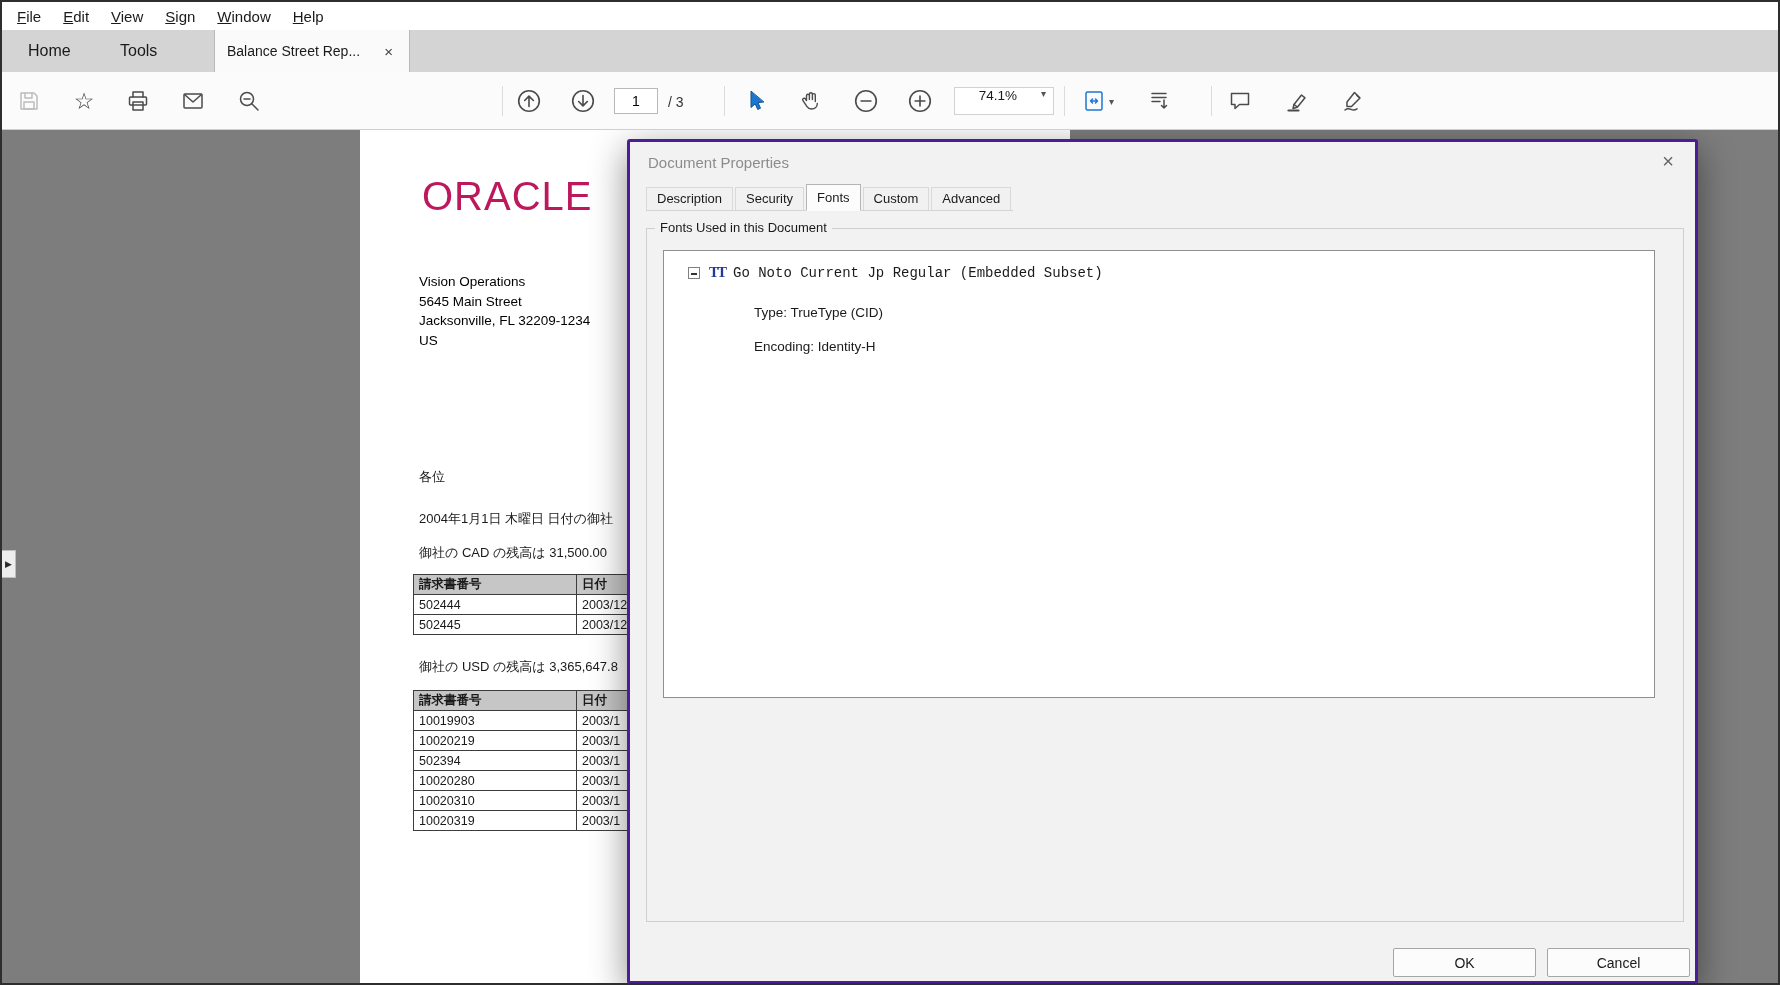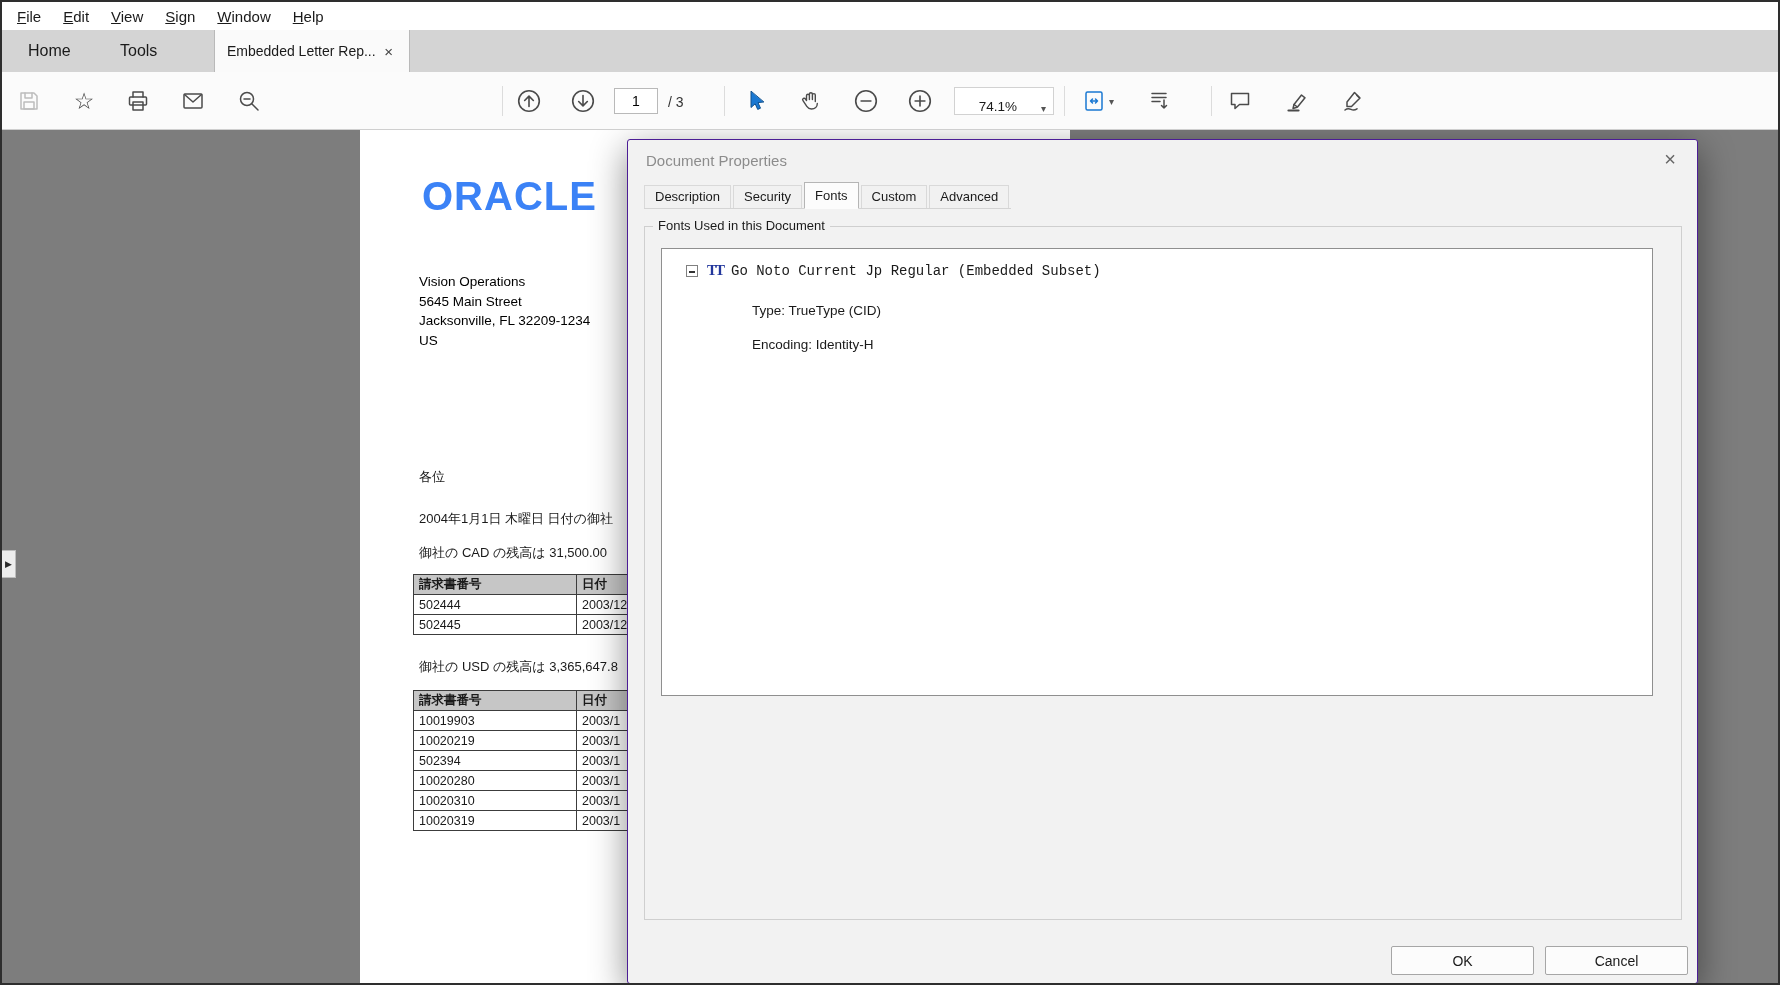--- a/index.html
+++ b/index.html
@@ -31,44 +31,44 @@
     align-items:center;justify-content:center;cursor:default;}
   .tbtn svg{stroke:#4b4b4b;fill:none;stroke-width:1.5;stroke-linecap:round;stroke-linejoin:round;}
   .tbtn.disabled svg{stroke:#bdbdbd;}
   .tsep{position:absolute;top:14px;width:1px;height:30px;background:#dcdcdc;}
   .star-glyph{font-size:23px;color:#3f3f3f;line-height:1;}
   .page-input{position:absolute;left:612px;top:16px;width:44px;height:26px;
     border:1px solid #b9b9b9;background:#fff;text-align:center;font-size:14px;
     font-family:"Liberation Sans",sans-serif;}
   .page-count{position:absolute;left:666px;top:22px;font-size:14px;color:#333;}
   .zoom-combo{position:absolute;left:952px;top:15px;width:100px;height:28px;
-    border:1px solid #d2d2d2;background:#fff;display:flex;align-items:flex-end;}
+    border:1px solid #d2d2d2;background:#fff;display:flex;align-items:flex-start;}
   .zoom-combo .zval{flex:1;text-align:center;font-size:13.5px;}
   .zoom-combo .caret{font-size:10px;color:#555;padding-right:7px;}
   .fitbtn{width:48px;}
   .fitbtn .caret{font-size:10px;color:#555;margin-left:3px;}
   
   .doc-area{position:absolute;left:0;top:128px;right:0;bottom:0;background:#7d7d7d;overflow:hidden;}
   .panel-toggle{position:absolute;left:0;top:420px;width:14px;height:28px;background:#ededed;
     border:1px solid #bdbdbd;border-left:none;display:flex;align-items:center;justify-content:center;
     font-size:9px;color:#2b2b2b;cursor:default;}
   .page{position:absolute;left:358px;top:0;width:710px;height:857px;background:#ffffff;}
-  .oracle-logo{position:absolute;left:62px;top:44px;font-size:40px;font-weight:bold;
-    color:#3b82f6;letter-spacing:1px;}
+  .oracle-logo{position:absolute;left:62px;top:44px;font-size:40px;font-weight:normal;
+    color:#be185d;letter-spacing:1px;}
   .address{position:absolute;left:59px;top:142px;font-size:13.5px;line-height:19.5px;color:#000000;}
   .jp-line{position:absolute;left:59px;font-size:13px;color:#1a1a1a;white-space:nowrap;}
   .ptable{position:absolute;left:53px;border-collapse:collapse;font-size:12.5px;table-layout:fixed;}
   .ptable th,.ptable td{border:1px solid #3c3c3c;height:20px;padding:0 0 0 5px;
     text-align:left;font-weight:normal;white-space:nowrap;overflow:hidden;}
   .ptable th{background:#c6c6c6;font-weight:bold;margin-left:20px;}
   .col-num{width:163px;}
   .col-date{width:257px;}
   
   .dialog{position:absolute;left:625px;top:137px;width:1071px;height:845px;background:#f2f2f2;
-    border:1px solid #4c1d95;border-radius:3px;box-shadow:0 10px 36px rgba(0,0,0,0.45);}
+    border:3px solid #4c1d95;border-radius:3px;box-shadow:0 10px 36px rgba(0,0,0,0.45);}
   .dlg-title{position:absolute;left:18px;top:12px;font-size:15px;color:#8c8c8c;}
   .dlg-close{position:absolute;right:14px;top:6px;width:26px;height:26px;display:flex;
     align-items:center;justify-content:center;font-size:20px;color:#666;cursor:default;}
   .dtabs{position:absolute;left:16px;top:42px;display:flex;align-items:flex-end;
     border-bottom:1px solid #d4d4d4;width:fit-content;}
   .dtab{display:inline-block;background:#f1f1f1;border:1px solid #d9d9d9;border-bottom:none;
     padding:3px 10px 4px;font-size:13px;margin-right:2px;cursor:default;}
   .dtab.selected{background:#fcfcfc;border:1px solid #b5b5b5;border-bottom:1px solid #fcfcfc;
     margin-bottom:-1px;padding:5px 10px 5px;position:relative;z-index:2;}
   .groupbox{position:absolute;left:16px;top:86px;width:1038px;height:694px;
@@ -98,21 +98,21 @@
     <span class="menu-item">View</span>
     <span class="menu-item">Sign</span>
     <span class="menu-item">Window</span>
     <span class="menu-item">Help</span>
   </div>
 
   <div class="tabbar">
     <div class="apptab home">Home</div>
     <div class="apptab tools">Tools</div>
     <div class="doctab">
-      <span>Embedded Letter Rep...</span>
+      <span>Balance Street Rep...</span>
       <span class="close">×</span>
     </div>
   </div>
 
   <div class="toolbar">
     <span class="tbtn disabled" style="left:12px">
       <svg width="24" height="24" viewBox="0 0 24 24">
           <path d="M4 4h13l3 3v13H4z"></path>
           <path d="M8 4v5h7V4"></path>
           <rect x="7" y="13" width="10" height="7"></rect>

